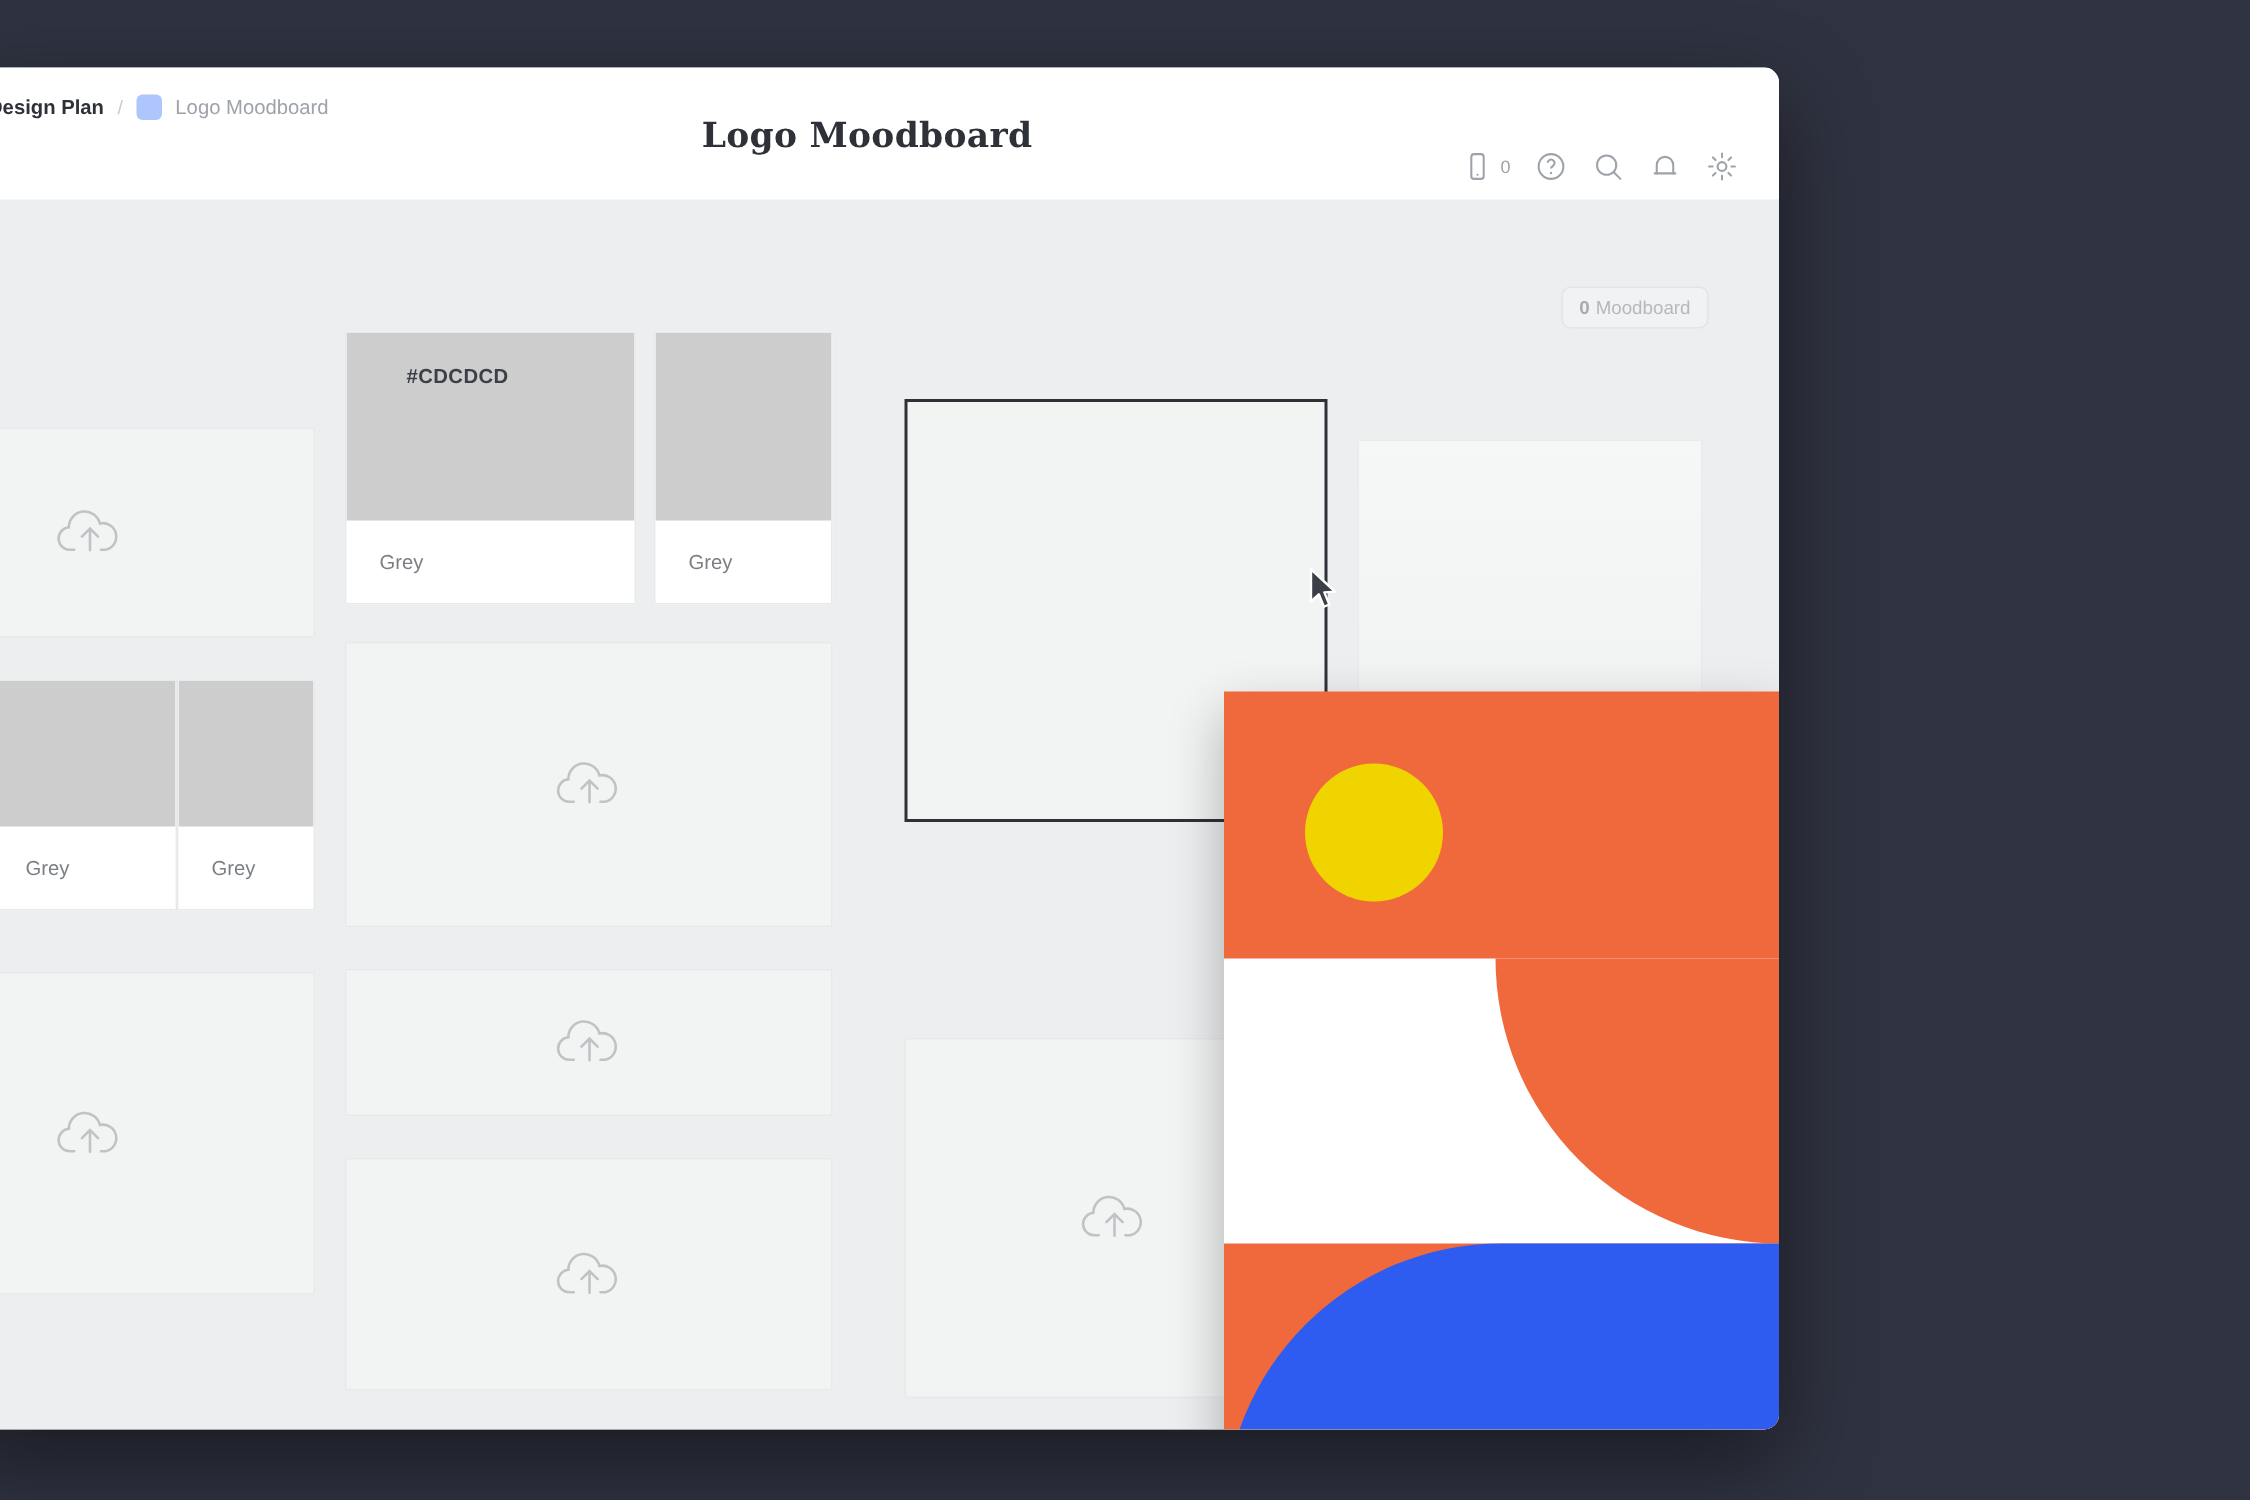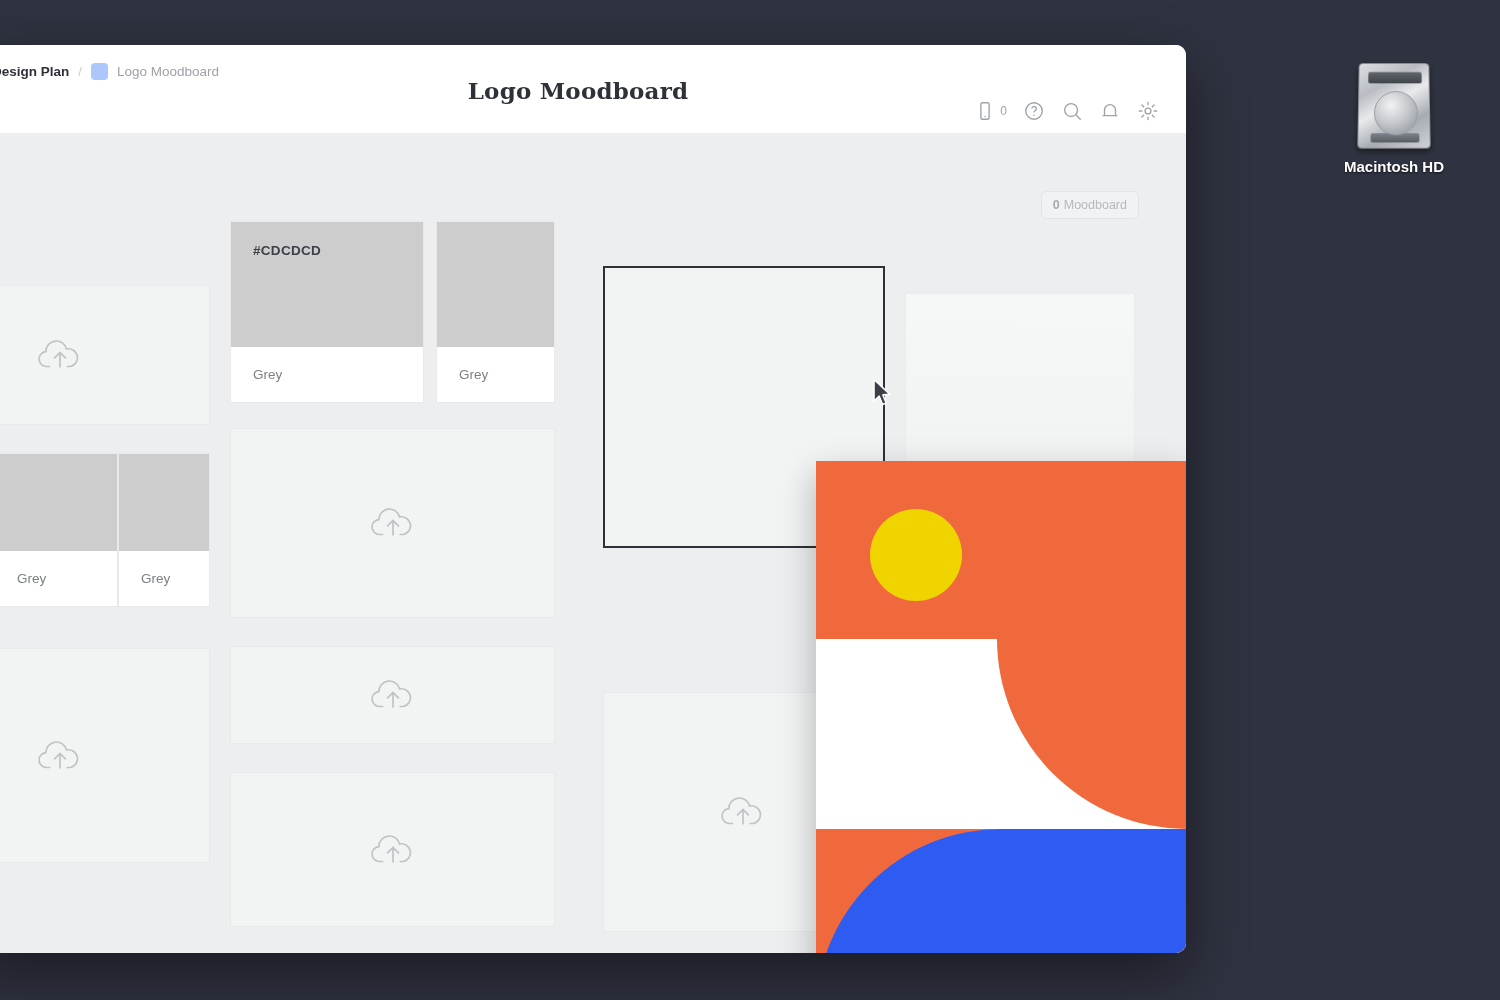--- a/index.html
+++ b/index.html
@@ -131,21 +131,21 @@
   #unsorted-count { font-weight:bold; color:#a7abb0; }
 
   
   .card { position:absolute; background:#f2f3f3; border:1px solid #e7e9ea; }
   .ph { display:flex; align-items:center; justify-content:center; }
   .ph svg{ display:block; color:#bfc3c6; }
 
   .swatch { position:absolute; background:#fff; border:1px solid #e7e9ea;
             display:flex; flex-direction:column; overflow:hidden; }
   .swatch-fill { flex:1; position:relative; }
-  .swatch-hex { position:absolute; left:22px; top:21px; font-size:13.5px;
+  .swatch-hex { position:absolute; left:40px; top:21px; font-size:13.5px;
                 font-weight:bold; color:#3b3f47; letter-spacing:.3px; }
   .swatch-foot { height:55px; display:flex; align-items:center; padding-left:22px;
                  font-size:13.5px; color:#7c8085; background:#fff; }
 
   .ghost { position:absolute; background:linear-gradient(180deg,#f6f7f7,#eef0f0);
            border:1px solid #e9ebec; }
   #drop-target {
     position:absolute; background:#f2f3f3; border:2px solid #2e3138;
   }
 
@@ -176,26 +176,20 @@
   }
 
   
   #cursor { position:absolute; left:872px; top:378px; width:22px; height:30px; z-index:90; }
 </style>
 </head>
 <body>
 
 <div id="desktop">
 
-  <div id="hd-icon-wrap">
-    <div class="hd-drive">
-      <div class="hd-foot"></div>
-    </div>
-    <div id="hd-label">Macintosh HD</div>
-  </div>
 
   <div id="app-window">
 
     <div id="app-header">
 
       <div id="breadcrumb">
         <span id="crumb-parent">Design Plan</span>
         <span class="crumb-sep">/</span>
         <span class="crumb-chip"></span>
         <span id="crumb-current">Logo Moodboard</span>

